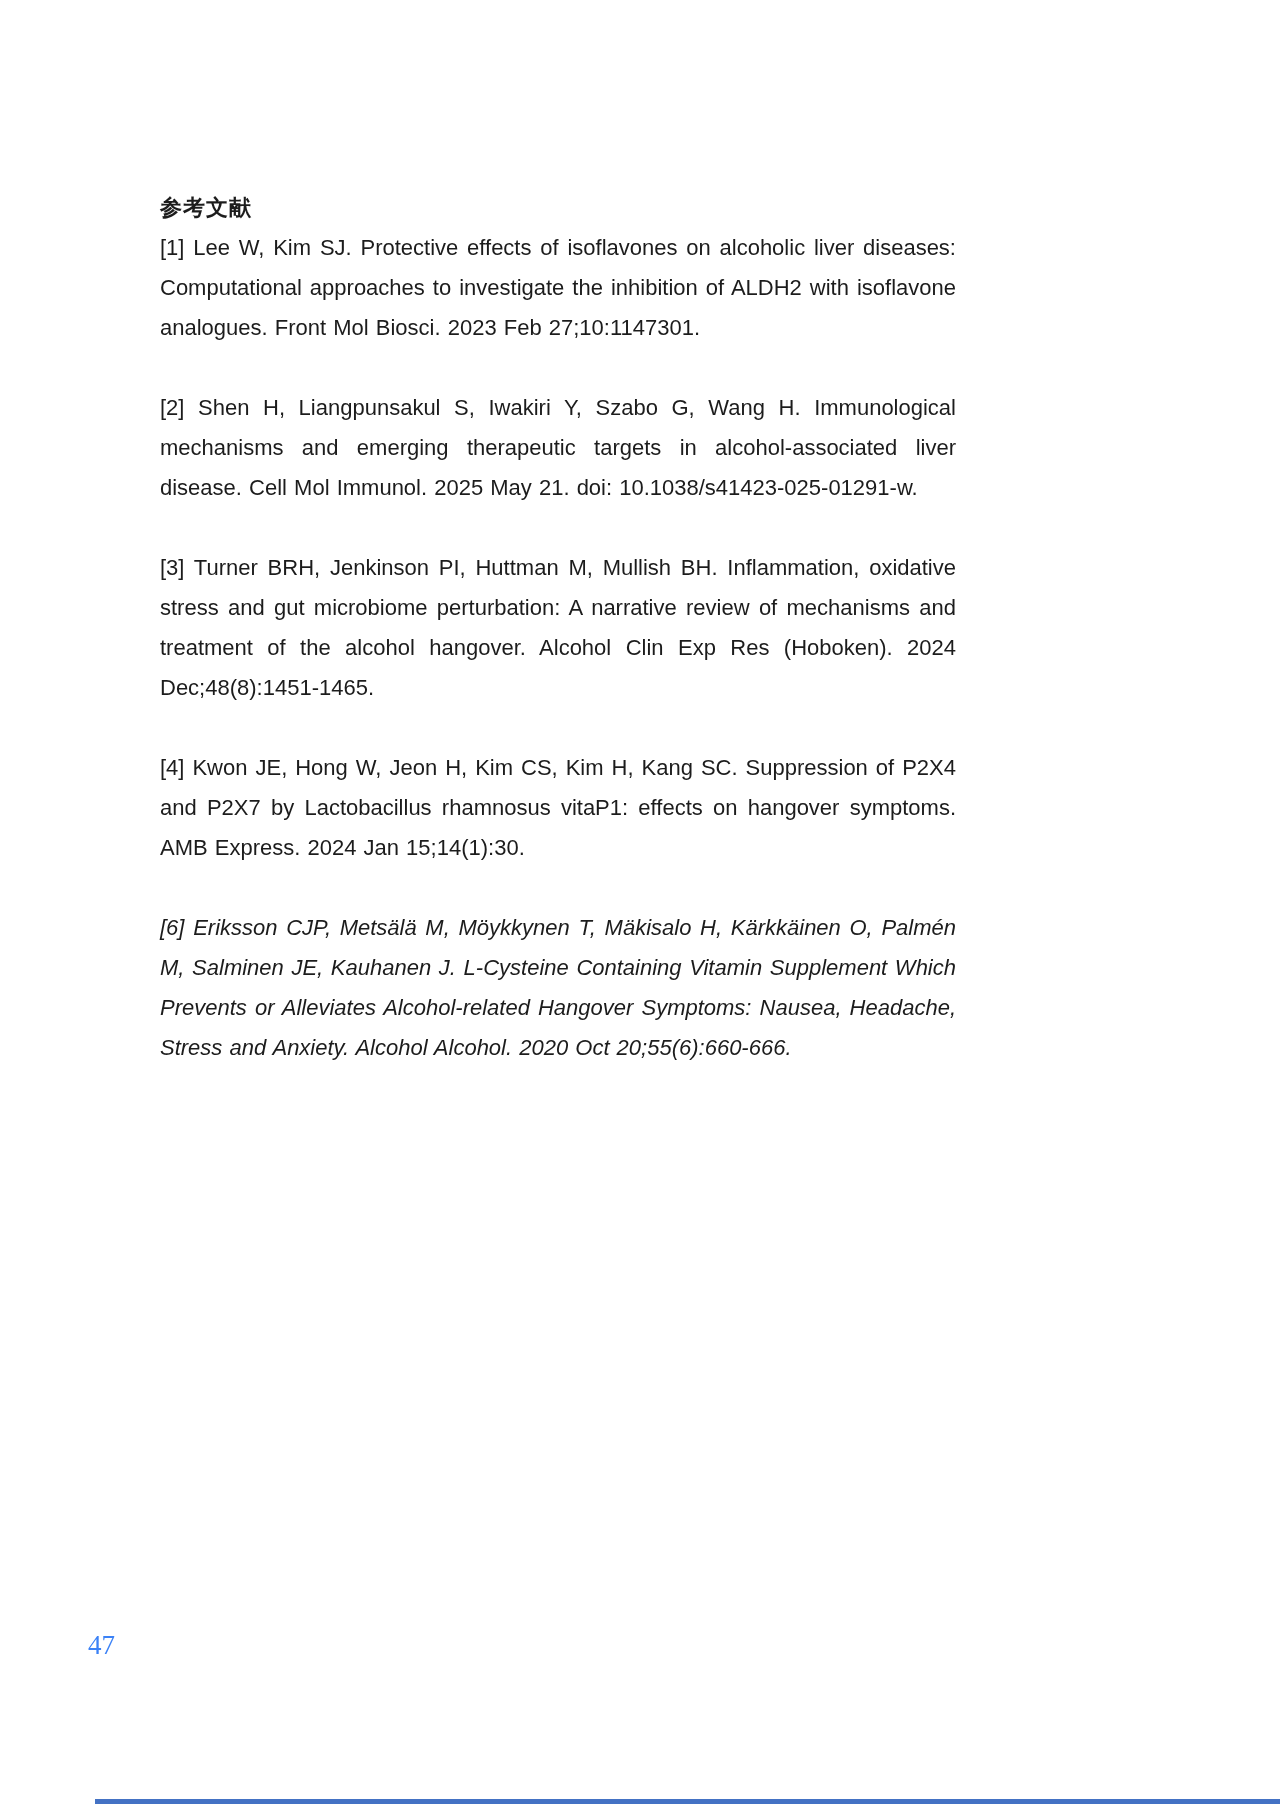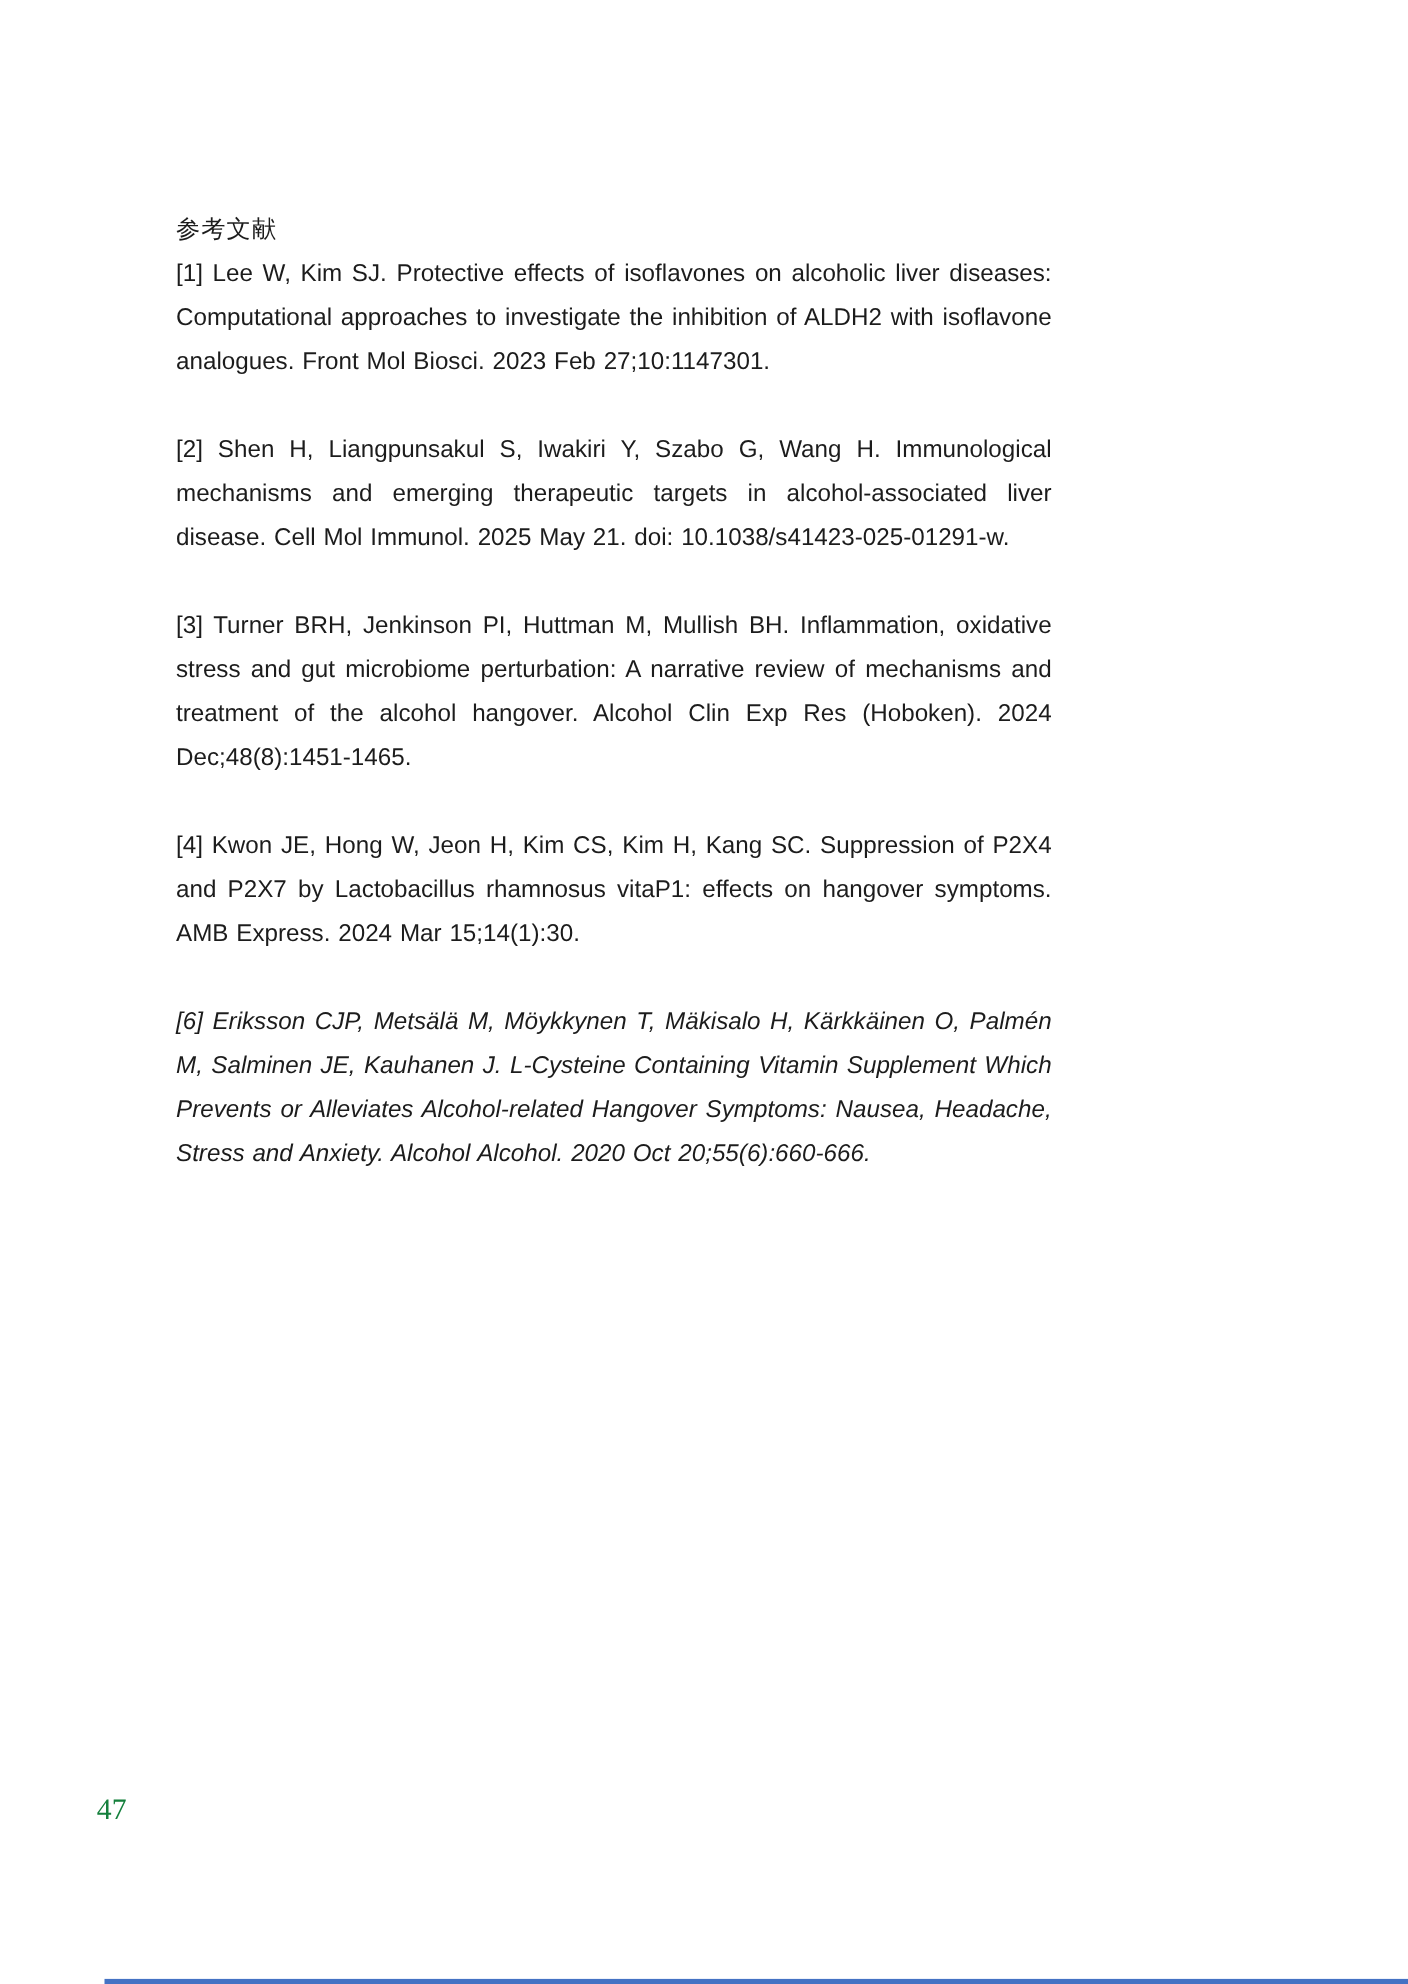--- a/index.html
+++ b/index.html
@@ -17,21 +17,21 @@
     color: #1c1c1c;
   }
   .content {
     position: absolute;
     top: 188px;
     left: 160px;
     width: 796px;
   }
   .doc-heading {
     font-size: 22px;
-    font-weight: normal;
+    font-weight: bold;
     line-height: 40px;
     margin: 0 0 0 0;
     letter-spacing: 1px;
   }
   .reference {
     font-size: 22px;
     line-height: 40px;
     margin: 0 0 40px 0;
     text-align: justify;
     word-spacing: 1px;
@@ -39,21 +39,21 @@
   .reference:last-of-type {
     margin-bottom: 0;
     font-style: italic;
   }
   .page-number {
     position: absolute;
     left: 88px;
     top: 1630px;
     font-family: "Liberation Serif", "DejaVu Serif", serif;
     font-size: 27px;
-    color: #15803d;
+    color: #3b82f6;
   }
   .bottom-rule {
     position: absolute;
     left: 95px;
     right: 0;
     bottom: 0;
     height: 5px;
   }
 </style>
 </head>
@@ -62,21 +62,21 @@
 <div class="page">
   <div class="content">
     <h1 class="doc-heading">参考文献</h1>
 
     <p class="reference">[1] Lee W, Kim SJ. Protective effects of isoflavones on alcoholic liver diseases: Computational approaches to investigate the inhibition of ALDH2 with isoflavone analogues. Front Mol Biosci. 2023 Feb 27;10:1147301.</p>
 
     <p class="reference">[2] Shen H, Liangpunsakul S, Iwakiri Y, Szabo G, Wang H. Immunological mechanisms and emerging therapeutic targets in alcohol-associated liver disease. Cell Mol Immunol. 2025 May 21. doi: 10.1038/s41423-025-01291-w.</p>
 
     <p class="reference">[3] Turner BRH, Jenkinson PI, Huttman M, Mullish BH. Inflammation, oxidative stress and gut microbiome perturbation: A narrative review of mechanisms and treatment of the alcohol hangover. Alcohol Clin Exp Res (Hoboken). 2024 Dec;48(8):1451-1465.</p>
 
-    <p class="reference">[4] Kwon JE, Hong W, Jeon H, Kim CS, Kim H, Kang SC. Suppression of P2X4 and P2X7 by Lactobacillus rhamnosus vitaP1: effects on hangover symptoms. AMB Express. 2024 Mar 15;14(1):30.</p>
+    <p class="reference">[4] Kwon JE, Hong W, Jeon H, Kim CS, Kim H, Kang SC. Suppression of P2X4 and P2X7 by Lactobacillus rhamnosus vitaP1: effects on hangover symptoms. AMB Express. 2024 Jan 15;14(1):30.</p>
 
 
     <p class="reference">[6] Eriksson CJP, Metsälä M, Möykkynen T, Mäkisalo H, Kärkkäinen O, Palmén M, Salminen JE, Kauhanen J. L-Cysteine Containing Vitamin Supplement Which Prevents or Alleviates Alcohol-related Hangover Symptoms: Nausea, Headache, Stress and Anxiety. Alcohol Alcohol. 2020 Oct 20;55(6):660-666.</p>
   </div>
 
   <div class="page-number">47</div>
 
   <div class="bottom-rule" style="background-color: rgb(68, 114, 196);"></div>
 </div>
 

